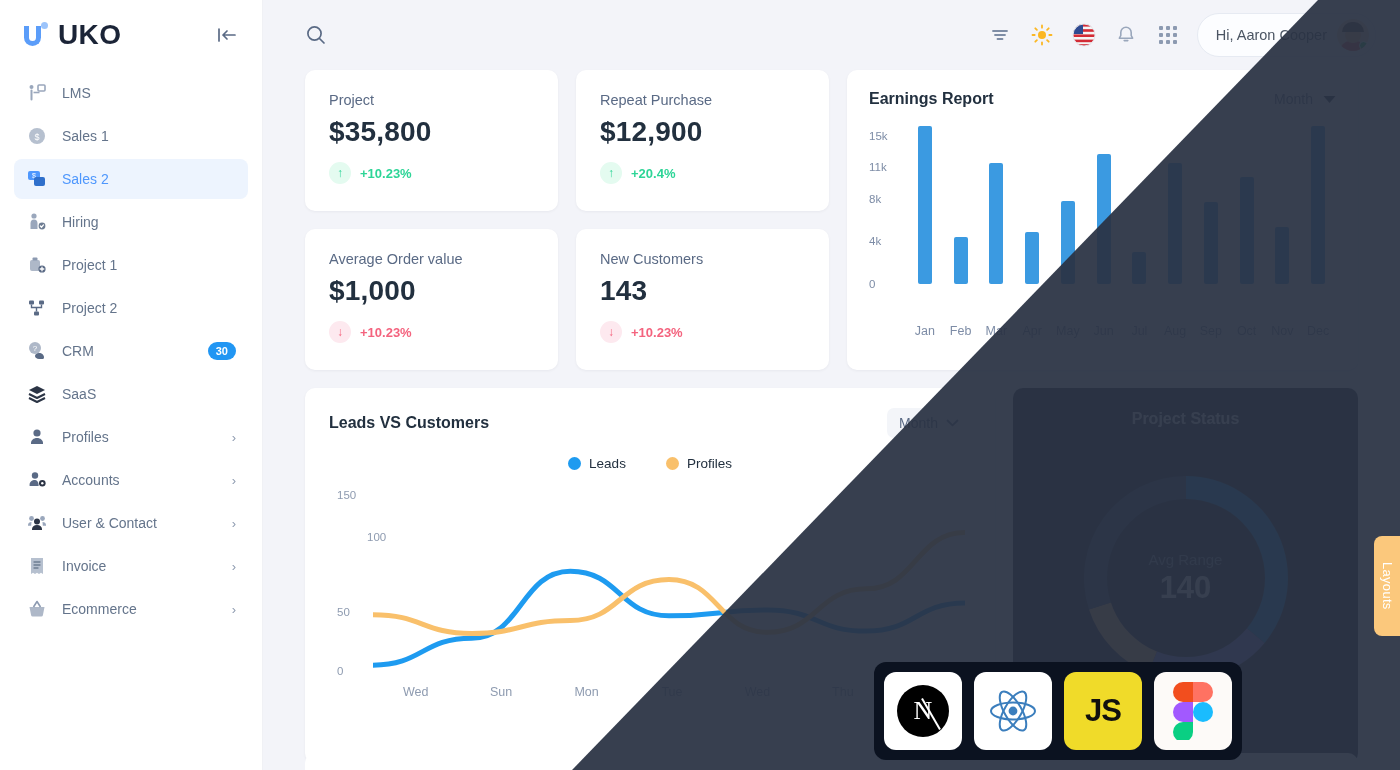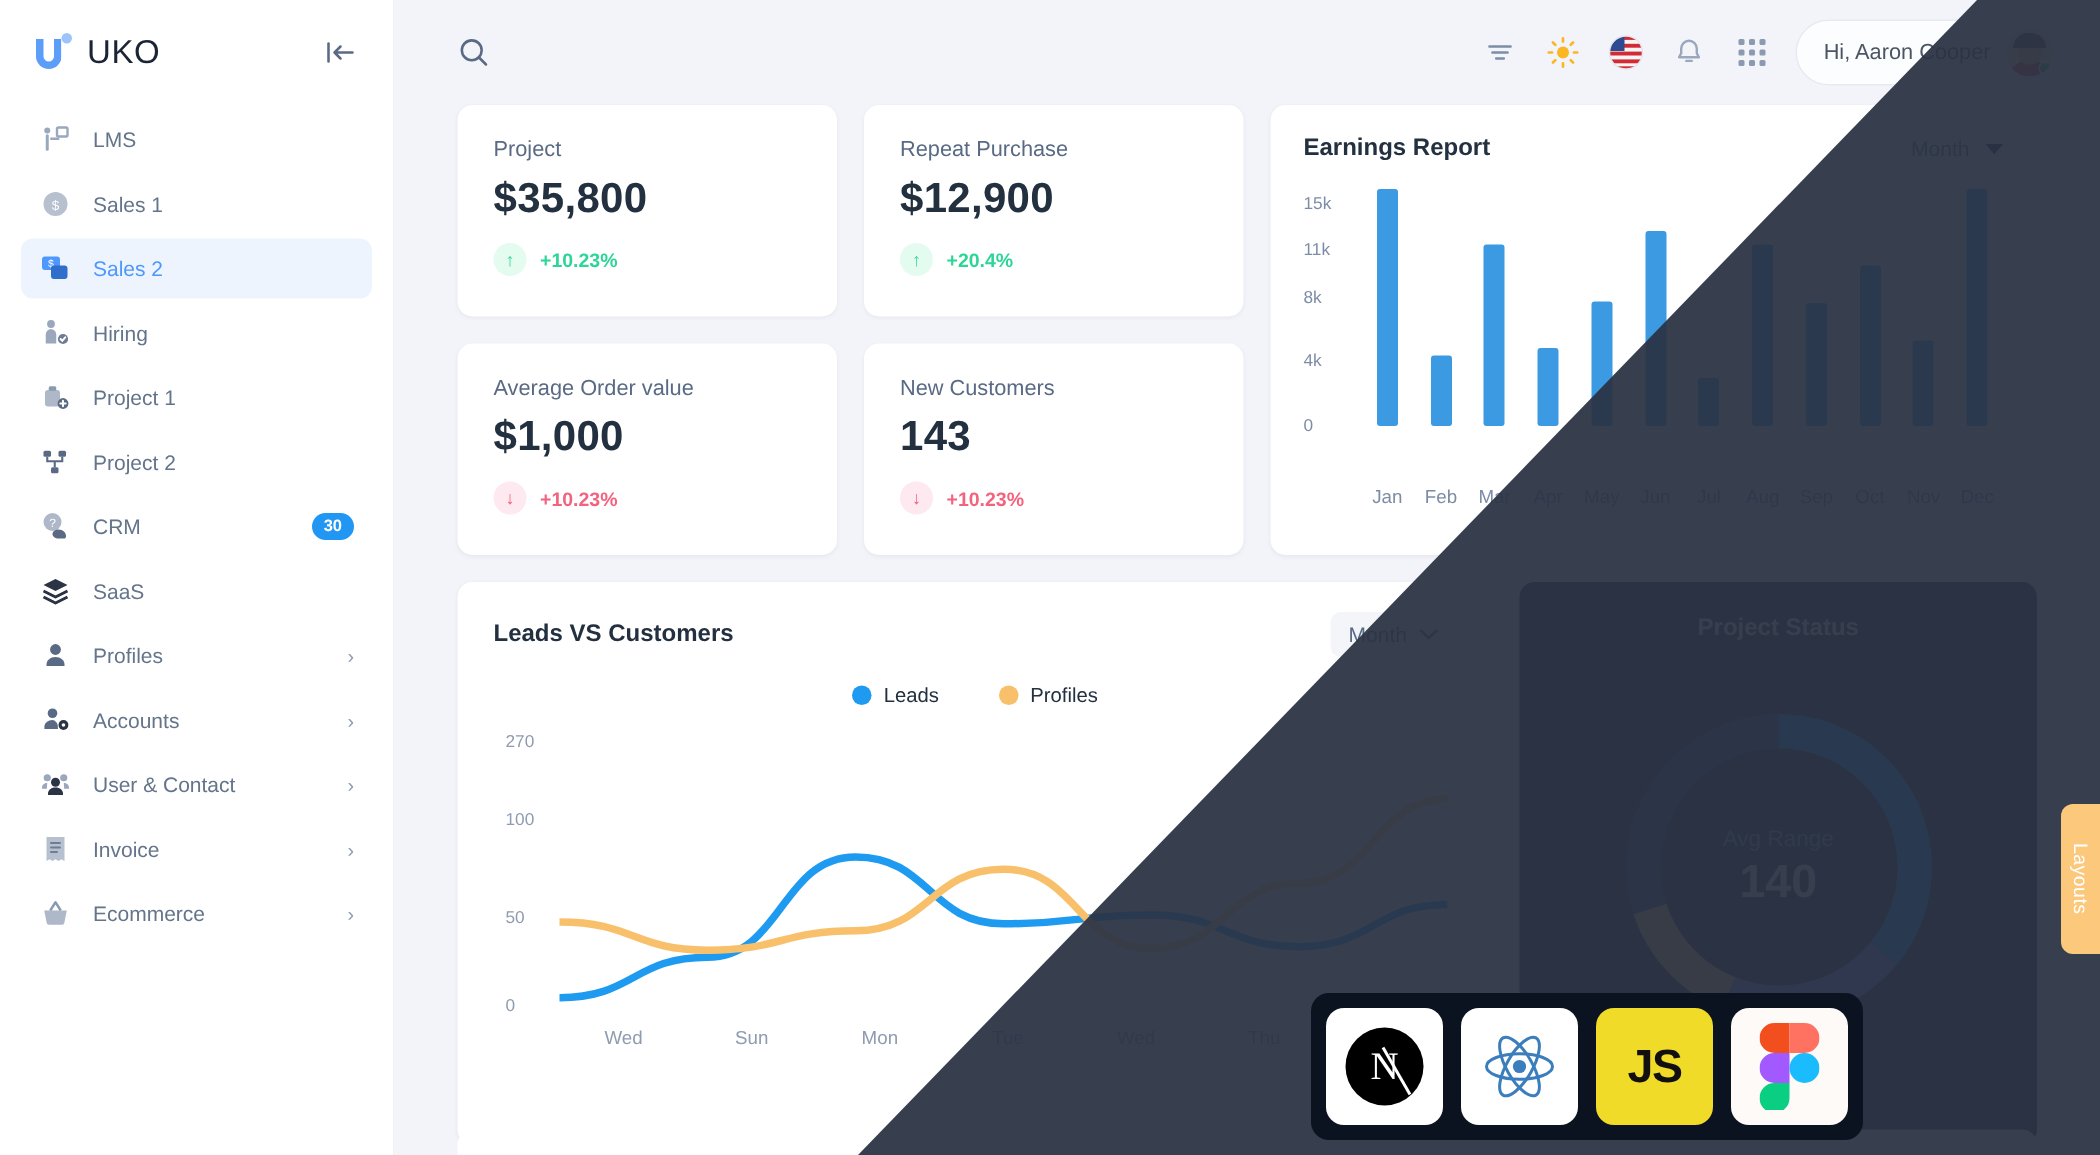--- a/index.html
+++ b/index.html
@@ -21,21 +21,21 @@
   .brand-logo{ width:24px; height:26px; position:relative; margin-right:10px; }
   .brand-logo .u{
     position:absolute; left:0; top:4px; width:17px; height:20px;
     border:5px solid #5B9DF9; border-top:none;
     border-radius:0 0 9px 9px;
   }
   .brand-logo .dot{
     position:absolute; right:0; top:0; width:7px; height:7px; border-radius:50%;
     background:#9CC4FB;
   }
-  .brand-name{ font-size:22px; font-weight:400; letter-spacing:.4px; color:#1B2437; }
+  .brand-name{ font-size:28px; font-weight:700; letter-spacing:.4px; color:#1B2437; }
   .collapse-btn{ margin-left:auto; color:#5A6A85; display:flex; align-items:center; cursor:pointer; }
   .section-title{
     font-size:11.5px; font-weight:700; letter-spacing:.9px; color:#2B3445;
     padding:14px 24px 8px 24px;
   }
   .nav-item{
     display:flex; align-items:center; height:40px; margin:3px 14px;
     padding:0 12px; border-radius:8px; cursor:pointer;
     color:#64748B; font-size:14px;
   }
@@ -510,22 +510,22 @@
             </div>
             <div class="li">
               <span class="ldot" style="background:#F9C06B"></span>
               <span>Profiles</span>
             </div>
           </div>
         <div class="linewrap">
           <div id="lylabels">
               <div class="lylab" style="top: 188px;">0</div>
               <div class="lylab" style="top: 129.333px;">50</div>
-              <div class="lylab" style="top: 64px;">100</div>
-              <div class="lylab" style="top: 12px;">270</div>
+              <div class="lylab" style="top: 54px; margin-left: 30px;">100</div>
+              <div class="lylab" style="top: 12px;">150</div>
             </div>
           <svg id="linesvg" width="100%" height="200" viewBox="0 0 610 200" preserveAspectRatio="none" style="position:absolute;left:44px;top:0;width:calc(100% - 50px);">
               <path d="M0,182.13333333333333 C50.83333333333333,182.13333333333333 50.83333333333333,155.14666666666668 101.66666666666666,155.14666666666668 C152.5,155.14666666666668 152.5,88.26666666666667 203.33333333333331,88.26666666666667 C254.16666666666666,88.26666666666667 254.16666666666666,132.85333333333332 305,132.85333333333332 C355.8333333333333,132.85333333333332 355.8333333333333,126.98666666666666 406.66666666666663,126.98666666666666 C457.5,126.98666666666666 457.5,148.10666666666668 508.33333333333337,148.10666666666668 C559.1666666666667,148.10666666666668 559.1666666666667,119.94666666666667 610,119.94666666666667" fill="none" stroke="#1E9BF0" stroke-width="5" stroke-linecap="round" vector-effect="non-scaling-stroke"></path>
               <path d="M0,131.68 C50.83333333333333,131.68 50.83333333333333,150.45333333333332 101.66666666666666,150.45333333333332 C152.5,150.45333333333332 152.5,137.54666666666668 203.33333333333331,137.54666666666668 C254.16666666666666,137.54666666666668 254.16666666666666,96.47999999999999 305,96.47999999999999 C355.8333333333333,96.47999999999999 355.8333333333333,149.28 406.66666666666663,149.28 C457.5,149.28 457.5,105.86666666666666 508.33333333333337,105.86666666666666 C559.1666666666667,105.86666666666666 559.1666666666667,49.54666666666668 610,49.54666666666668" fill="none" stroke="#F9C06B" stroke-width="5" stroke-linecap="round" vector-effect="non-scaling-stroke"></path>
             </svg>
         </div>
         <div class="lxlabels" id="lxlabels">
             <div>Wed</div>
             <div>Sun</div>
             <div>Mon</div>

